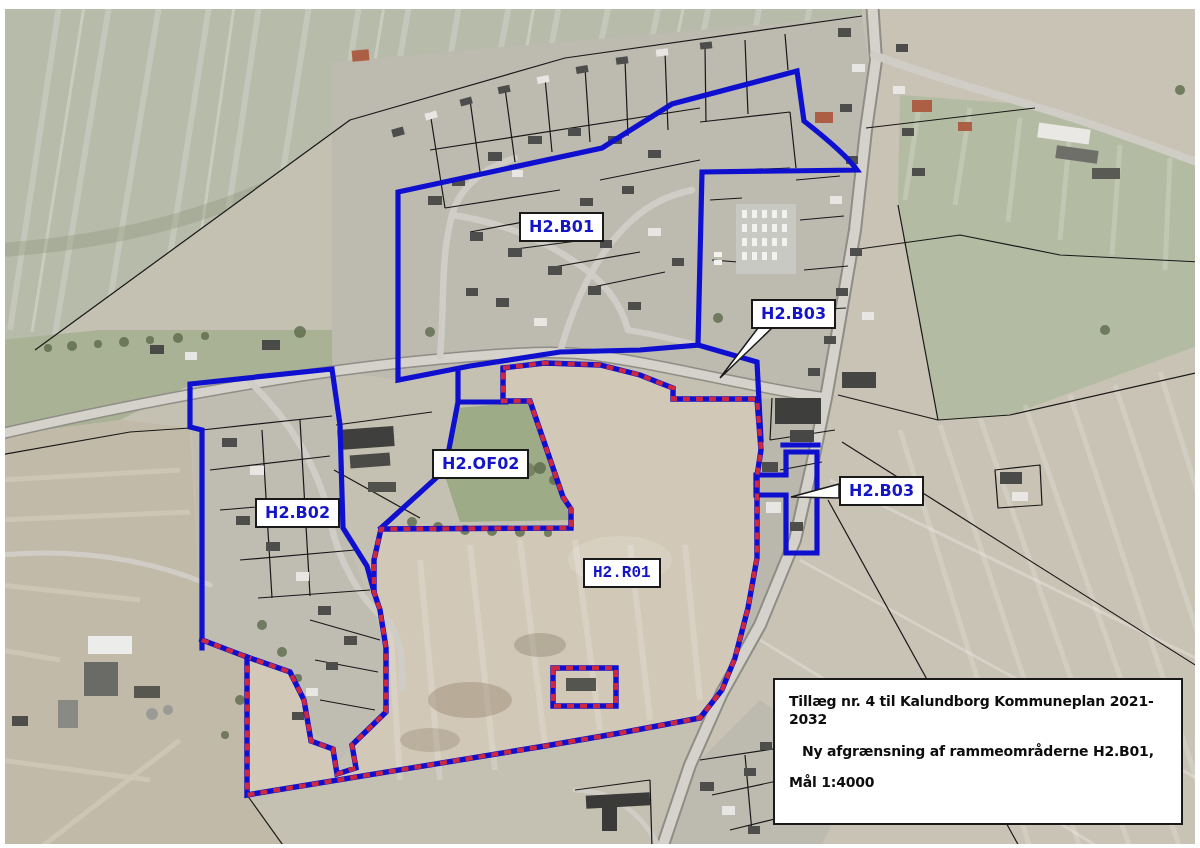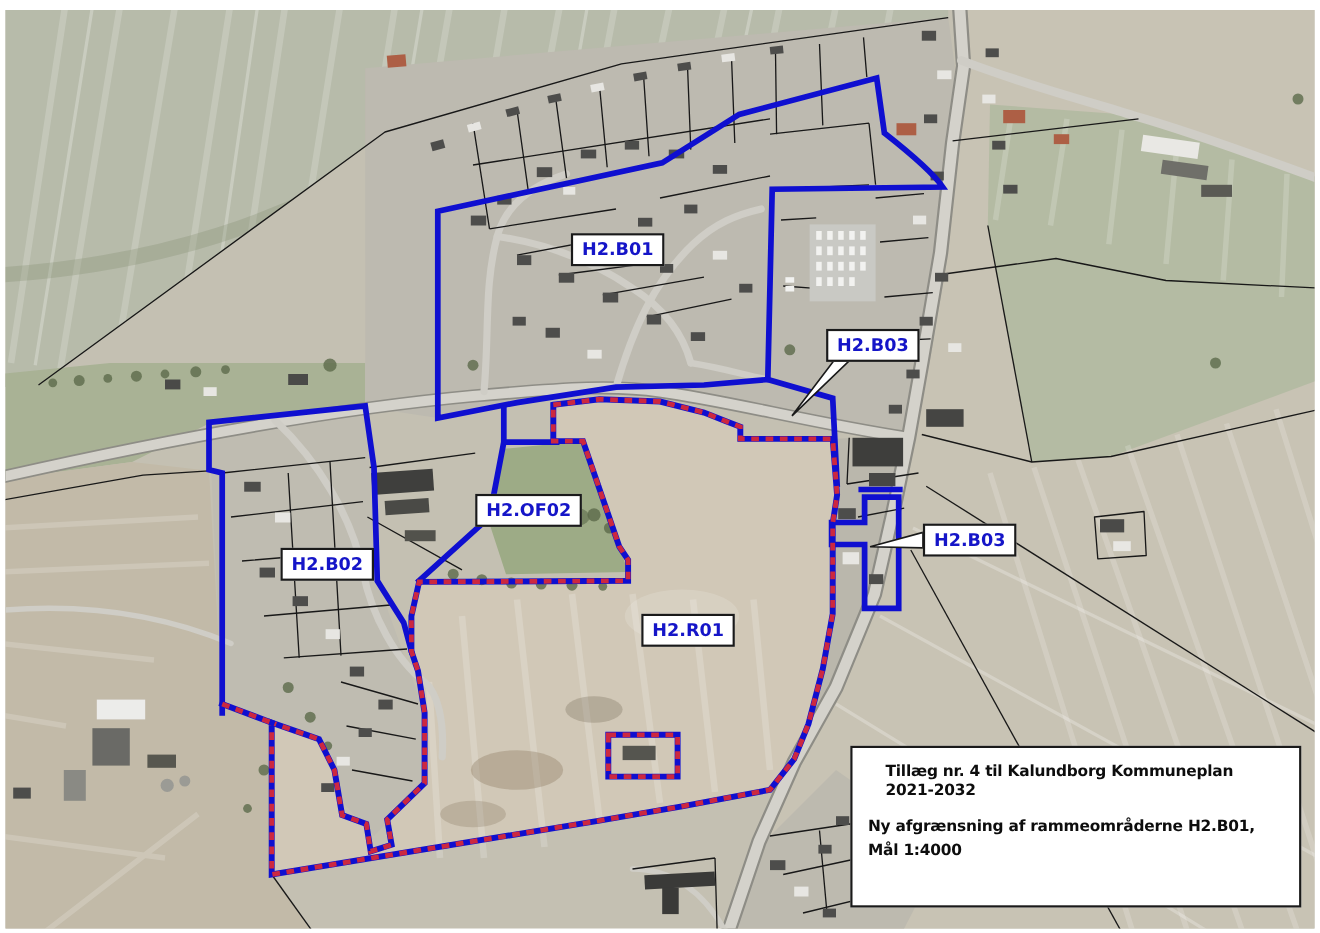--- a/index.html
+++ b/index.html
@@ -15,22 +15,22 @@
   .region-label{
     position:absolute;background:#ffffff;border:2px solid var(--label-border);
     color:var(--label-blue);font-weight:bold;font-size:16px;line-height:1;
     padding:5px 8px;white-space:nowrap;z-index:5;
   }
   .info-box{
     position:absolute;left:773px;top:678px;width:410px;height:147px;box-sizing:border-box;
     background:#ffffff;border:2px solid #1a1a1a;padding:13px 14px;z-index:5;
     color:#0d0d0d;font-weight:bold;font-size:14px;line-height:1.25;letter-spacing:-0.2px;
   }
-  .info-box .l1{margin:0 0 15px 16px;}
-  .info-box .l2,.info-box .l3{margin:0;}
+  .info-box .l1{margin:0 0 15px 0;}
+  .info-box .l2,.info-box .l3{margin:13px;}
   .info-box .l4{margin:4px 0 0 0;}
   
   .blue-line{stroke:var(--boundary-blue);stroke-width:5.2;fill:none;stroke-linejoin:miter;stroke-linecap:square;}
   .blue-base{stroke:var(--boundary-blue);stroke-width:5.4;fill:none;stroke-linejoin:miter;stroke-linecap:square;}
   .red-dash{stroke:var(--dash-red);stroke-width:4.4;fill:none;stroke-dasharray:7 6;stroke-linejoin:miter;stroke-linecap:butt;}
   .parcel{stroke:#181818;stroke-width:1.2;fill:none;stroke-linejoin:round;}
   .road-casing{stroke:#8e8d86;fill:none;stroke-linecap:round;}
   .road-fill{stroke:#d4d2cb;fill:none;stroke-linecap:round;}
   .road-small{stroke:#cfcdc6;fill:none;stroke-linecap:round;}
   .streak{stroke:rgba(255,255,255,0.18);fill:none;}
@@ -333,21 +333,21 @@
       <polygon points="758,328 772,328 720,378" fill="#ffffff" stroke="#1a1a1a" stroke-width="1.5"></polygon>
       <polygon points="839,484 839,498 791,497" fill="#ffffff" stroke="#1a1a1a" stroke-width="1.5"></polygon>
     </g>
   </g>
 </svg>
 
 <div class="region-label" style="left:519px;top:212px;">H2.B01</div>
 <div class="region-label" style="left:751px;top:299px;">H2.B03</div>
 <div class="region-label" style="left:432px;top:449px;">H2.OF02</div>
 <div class="region-label" style="left:255px;top:498px;">H2.B02</div>
-<div class="region-label" style="left:583px;top:558px;">H2.R01</div>
+<div class="region-label" style="left:583px;top:558px;font-family:Liberation Mono, monospace;">H2.R01</div>
 <div class="region-label" style="left:839px;top:476px;">H2.B03</div>
 
 <div class="info-box">
   <p class="l1">Tillæg nr. 4 til Kalundborg Kommuneplan 2021-2032</p>
   <p class="l2">Ny afgrænsning af rammeområderne H2.B01,</p>
   <p class="l4">Mål 1:4000</p>
 </div>
 
 </div>
 

